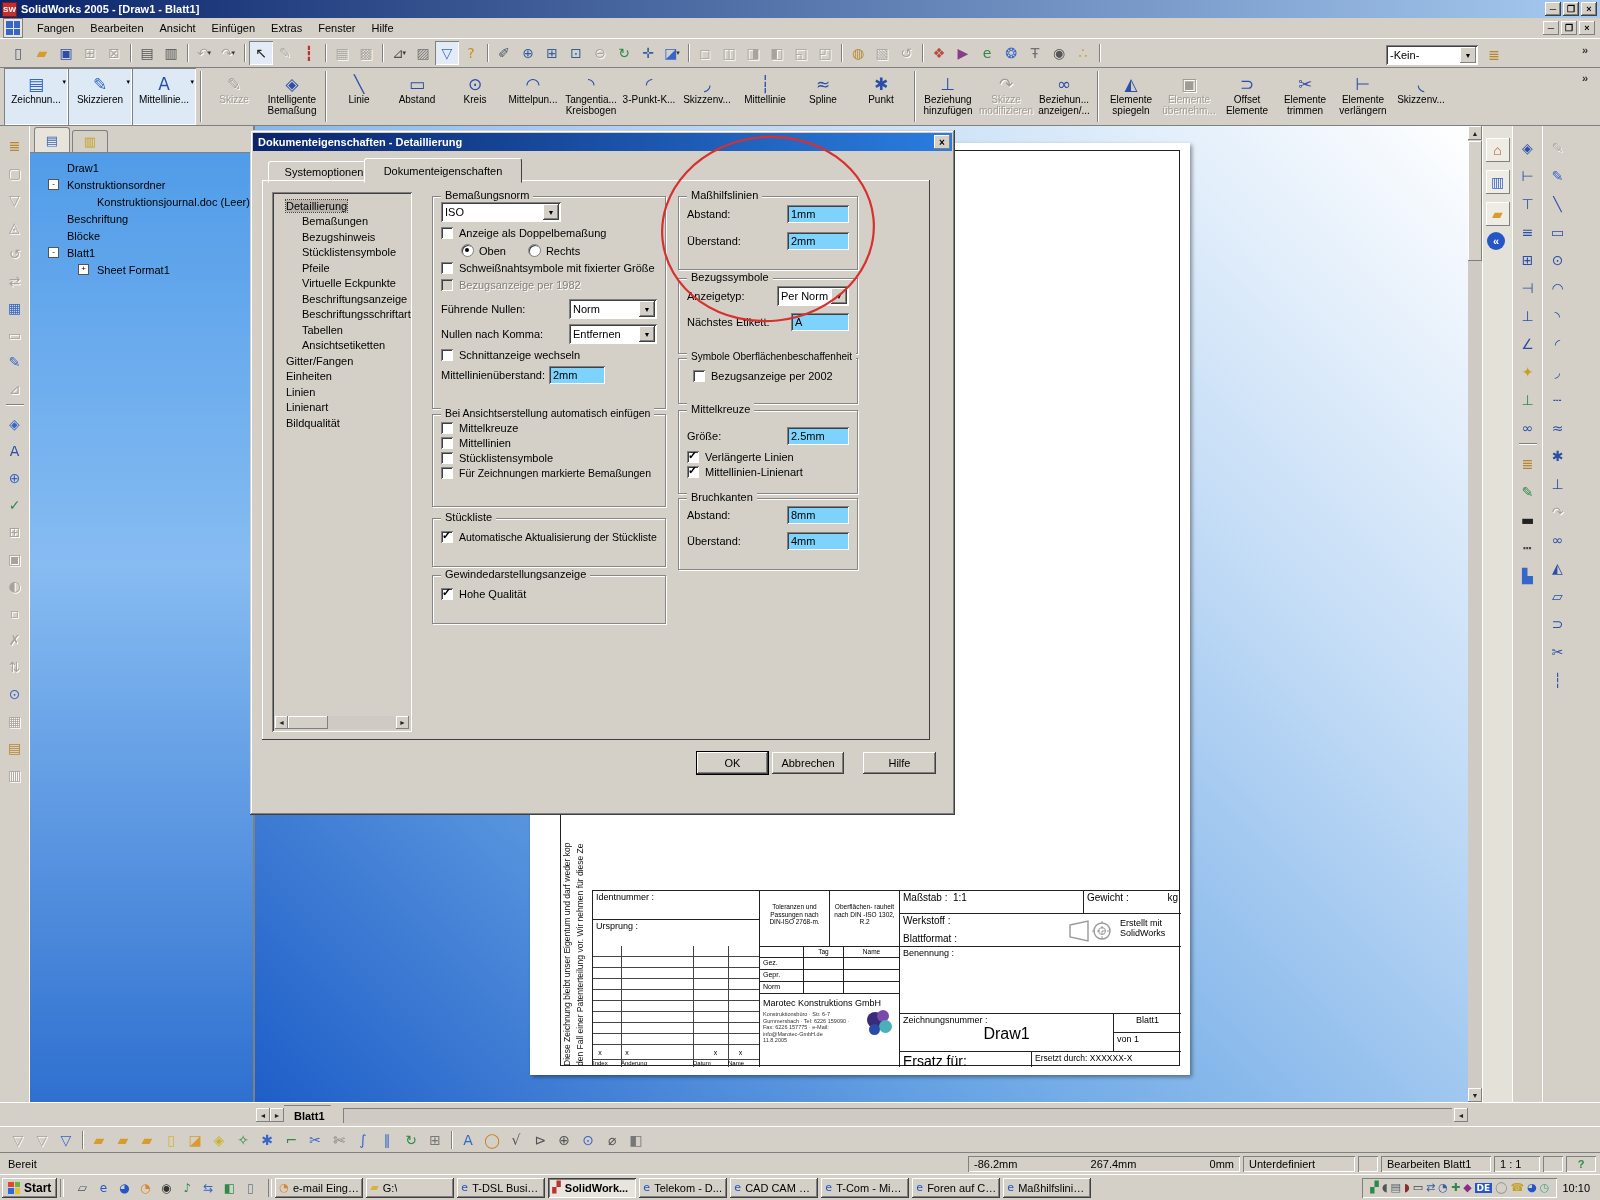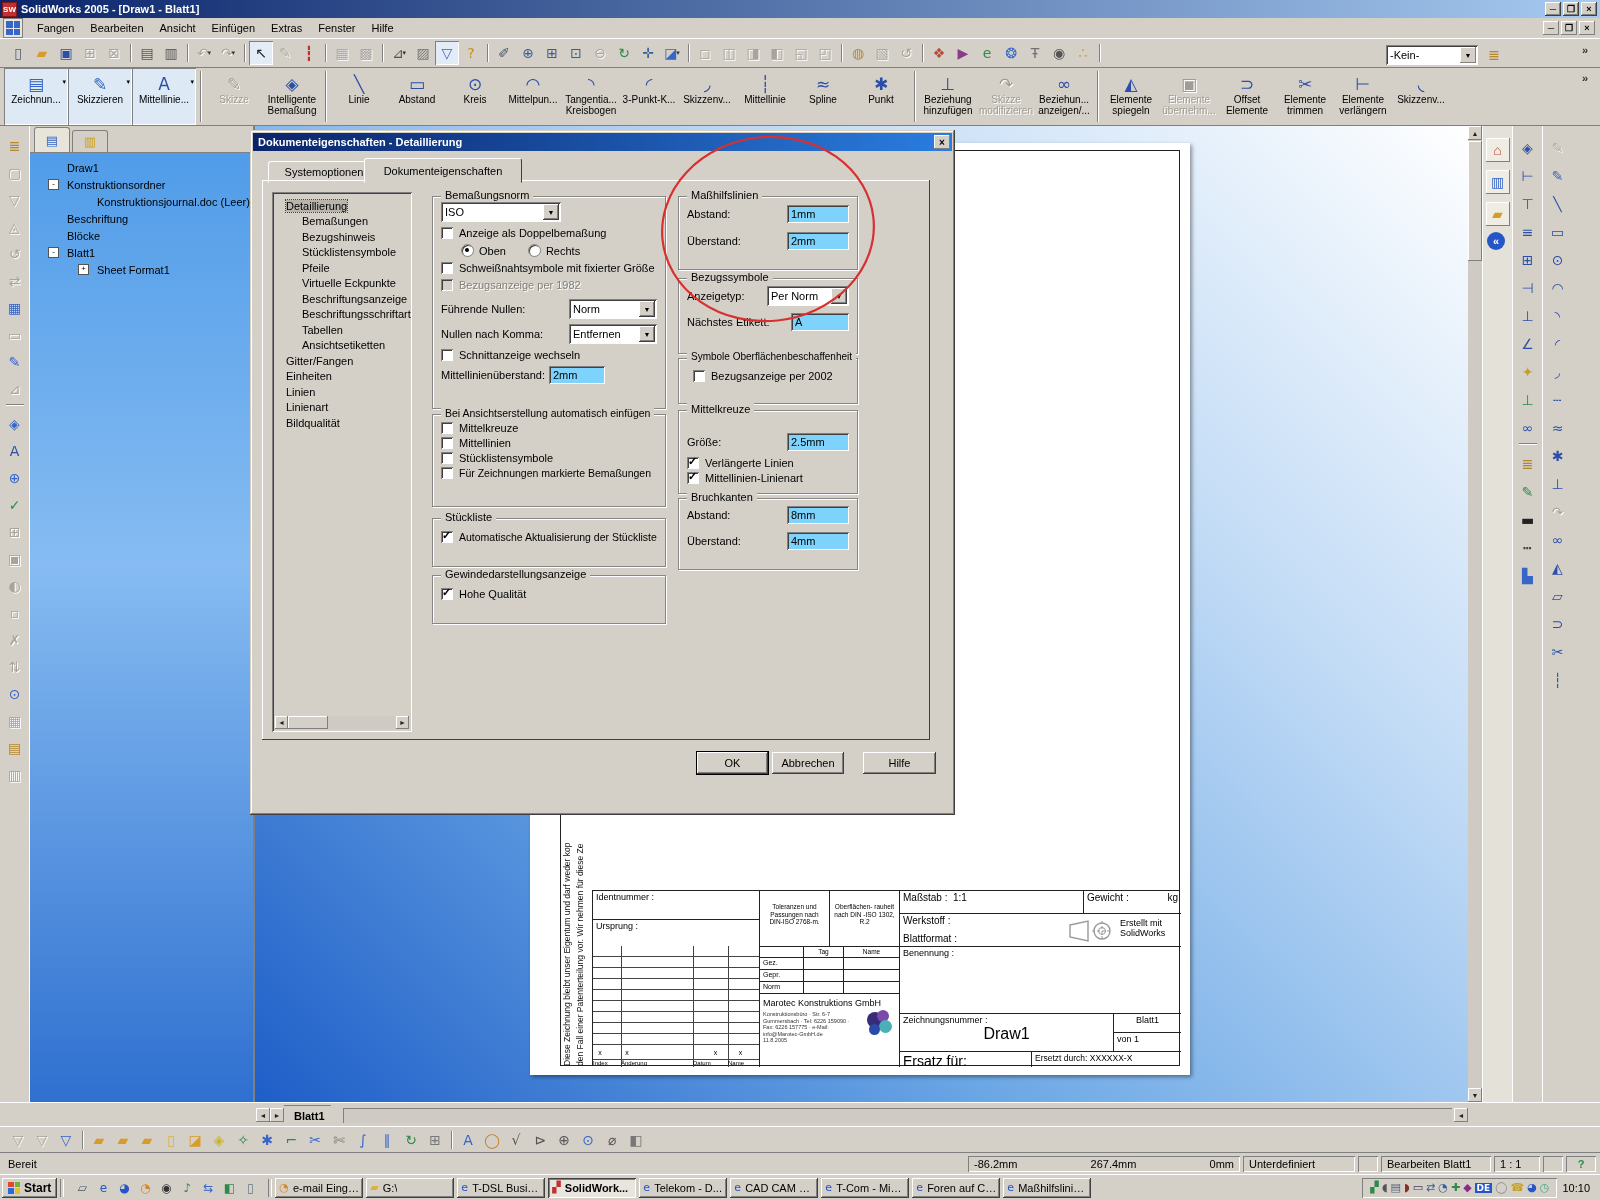--- a/index.html
+++ b/index.html
@@ -1192,42 +1192,42 @@
       <div class="row" style="margin-top:9px;">
           <span>Überstand:</span>
         <span class="inp sp" style="width:62px;">2mm</span>
         </div>
     </div>
 
     <div class="grp" style="left:428px;top:148px;width:178px;height:74px;">
       <span class="t">Bezugssymbole</span>
       <div class="row" style="margin-top:7px;">
           <span>Anzeigetyp:</span>
-        <span class="sel sp" style="width:82px;">
+        <span class="sel sp" style="width:72px;">
           <span class="val">Per Norm</span>
             <span class="cbtn">▼</span>
           </span>
         </div>
       <div class="row" style="margin-top:7px;">
           <span>Nächstes Etikett:</span>
         <span class="inp sp" style="width:58px;">A</span>
         </div>
     </div>
 
     <div class="grp" style="left:428px;top:228px;width:178px;height:44px;">
       <span class="t" style="font-size:10px;">Symbole Oberflächenbeschaffenheit</span>
       <div class="row" style="margin-top:11px;margin-left:14px;">
           <span class="cb"></span>
         <span>Bezugsanzeige per 2002</span>
         </div>
     </div>
 
     <div class="grp" style="left:428px;top:280px;width:178px;height:82px;">
       <span class="t">Mittelkreuze</span>
-      <div class="row" style="margin-top:22px;">
+      <div class="row" style="margin-top:16px;">
           <span>Größe:</span>
         <span class="inp sp" style="width:62px;">2.5mm</span>
         </div>
       <div class="row" style="margin-top:6px;">
           <span class="cb checked"></span>
         <span>Verlängerte Linien</span>
         </div>
       <div class="row" style="margin-top:3px;">
           <span class="cb checked"></span>
         <span>Mittellinien-Linienart</span>

